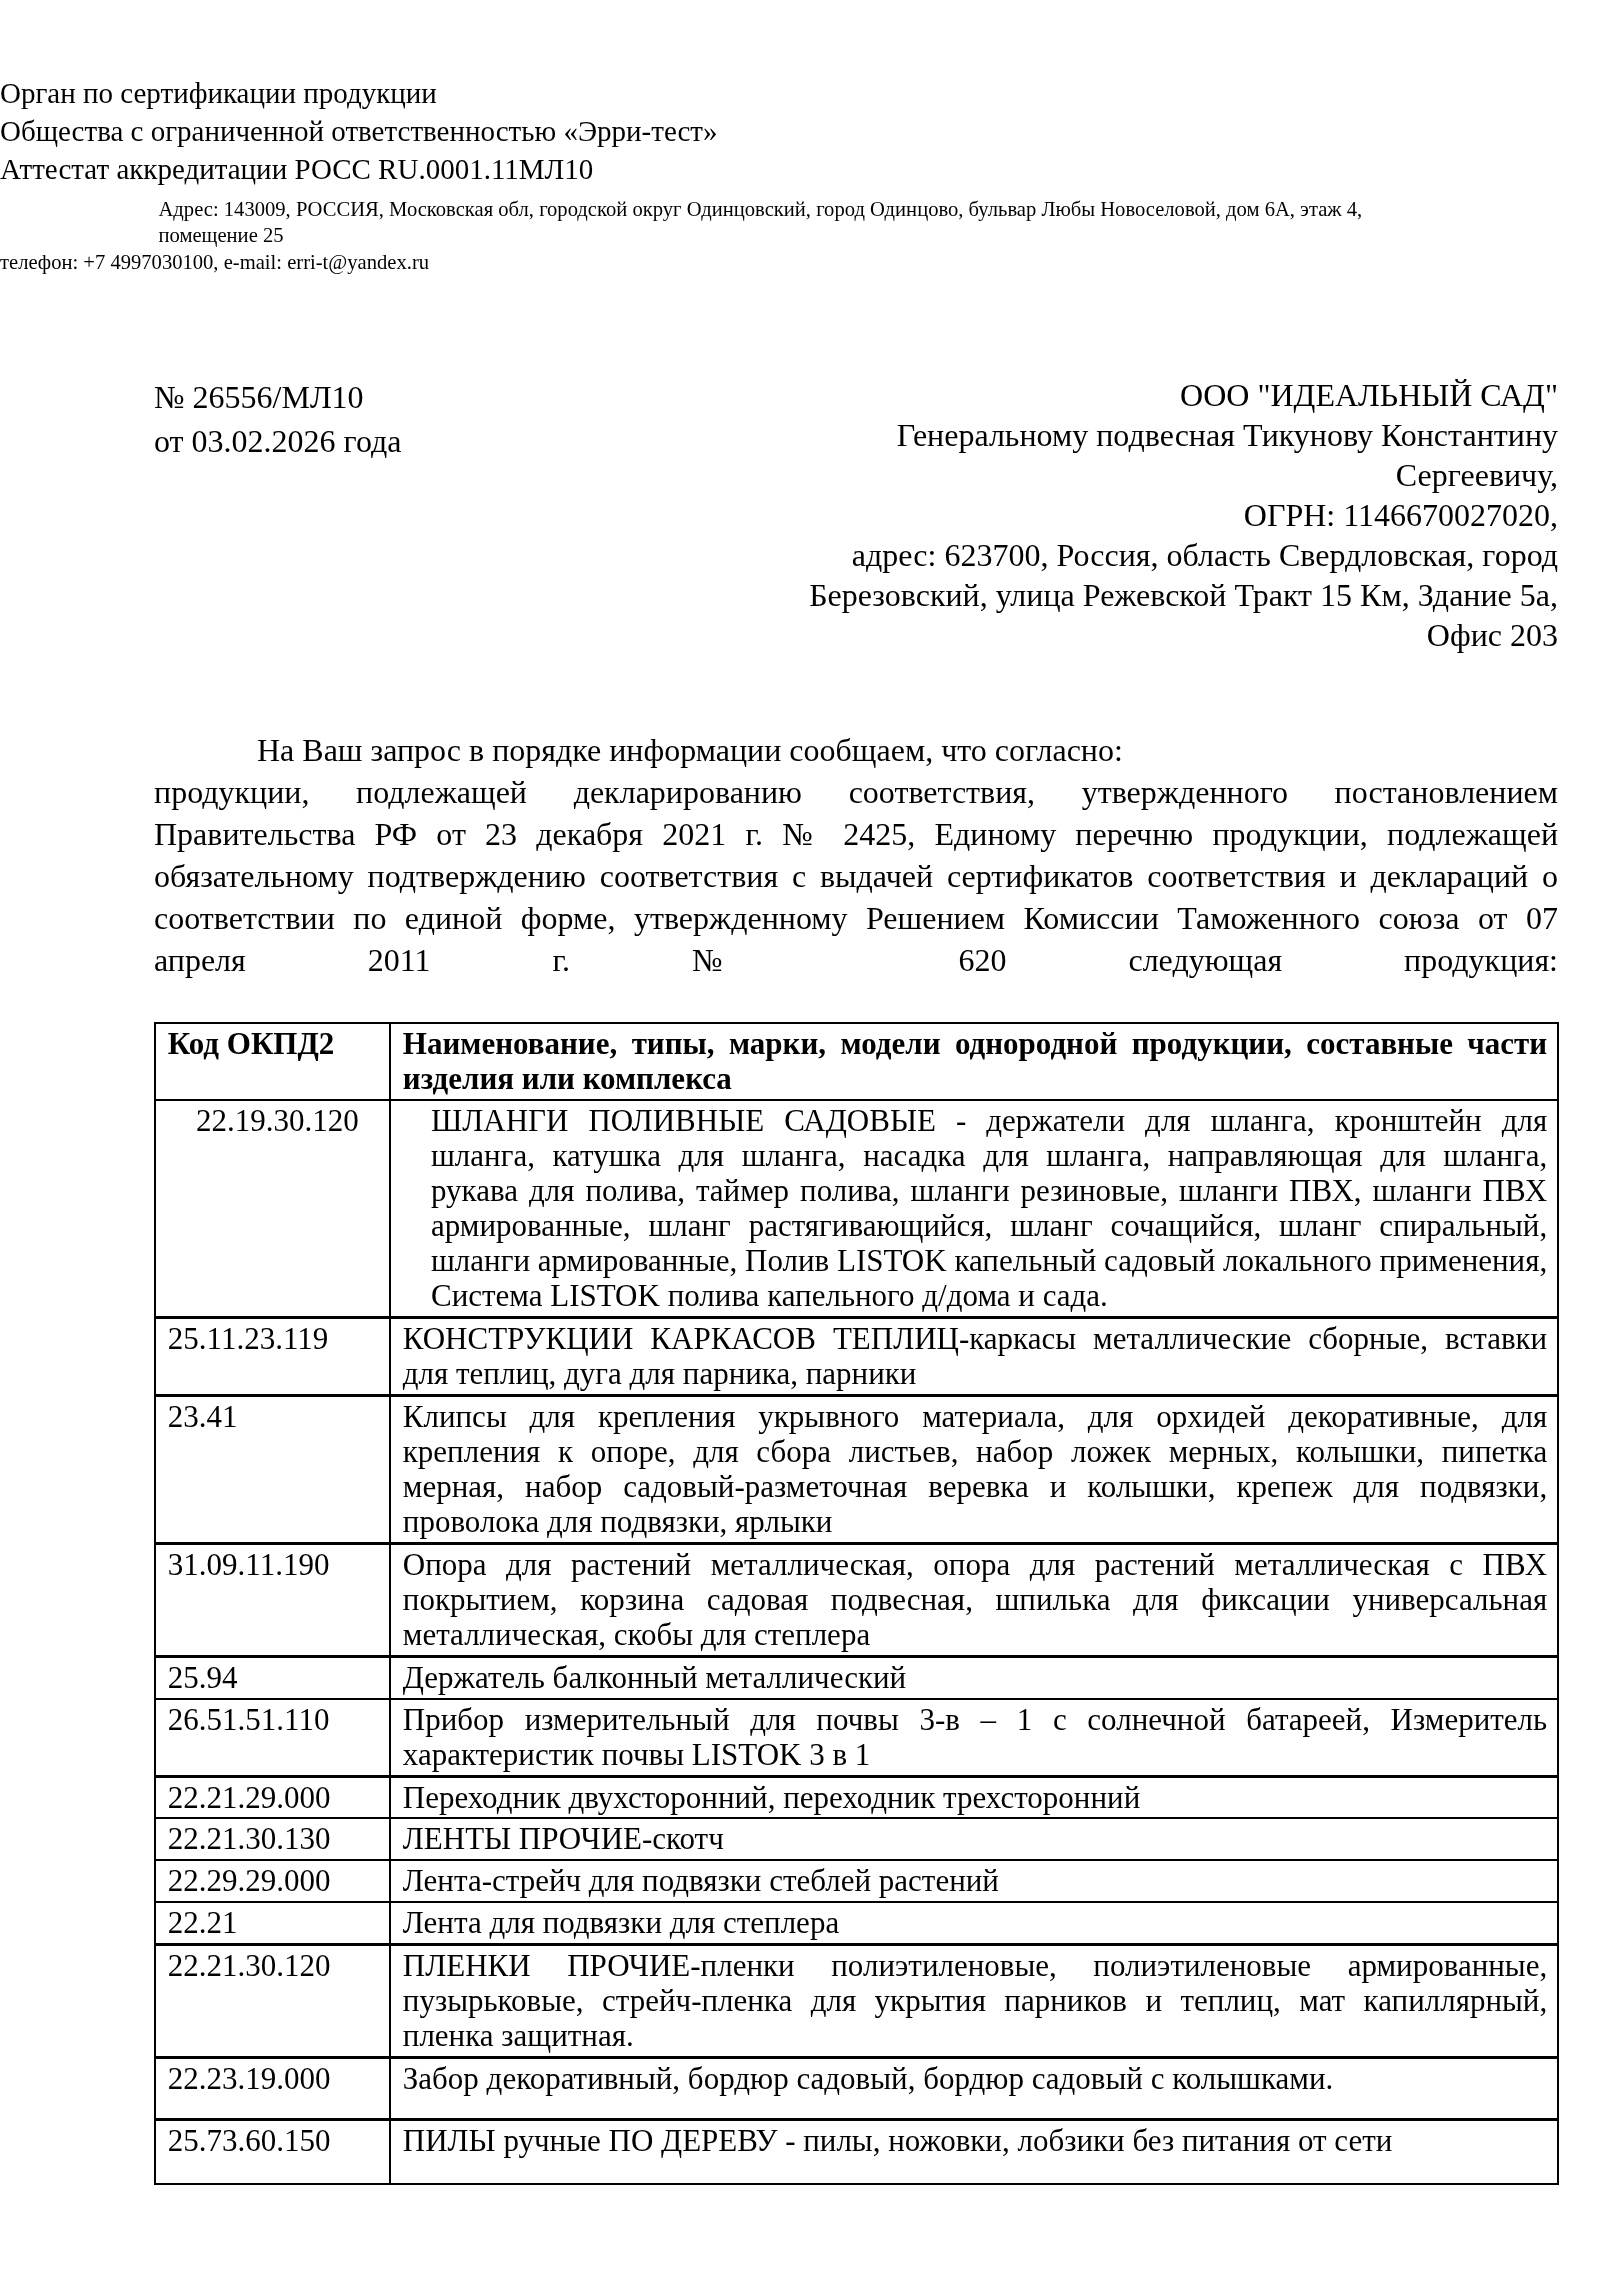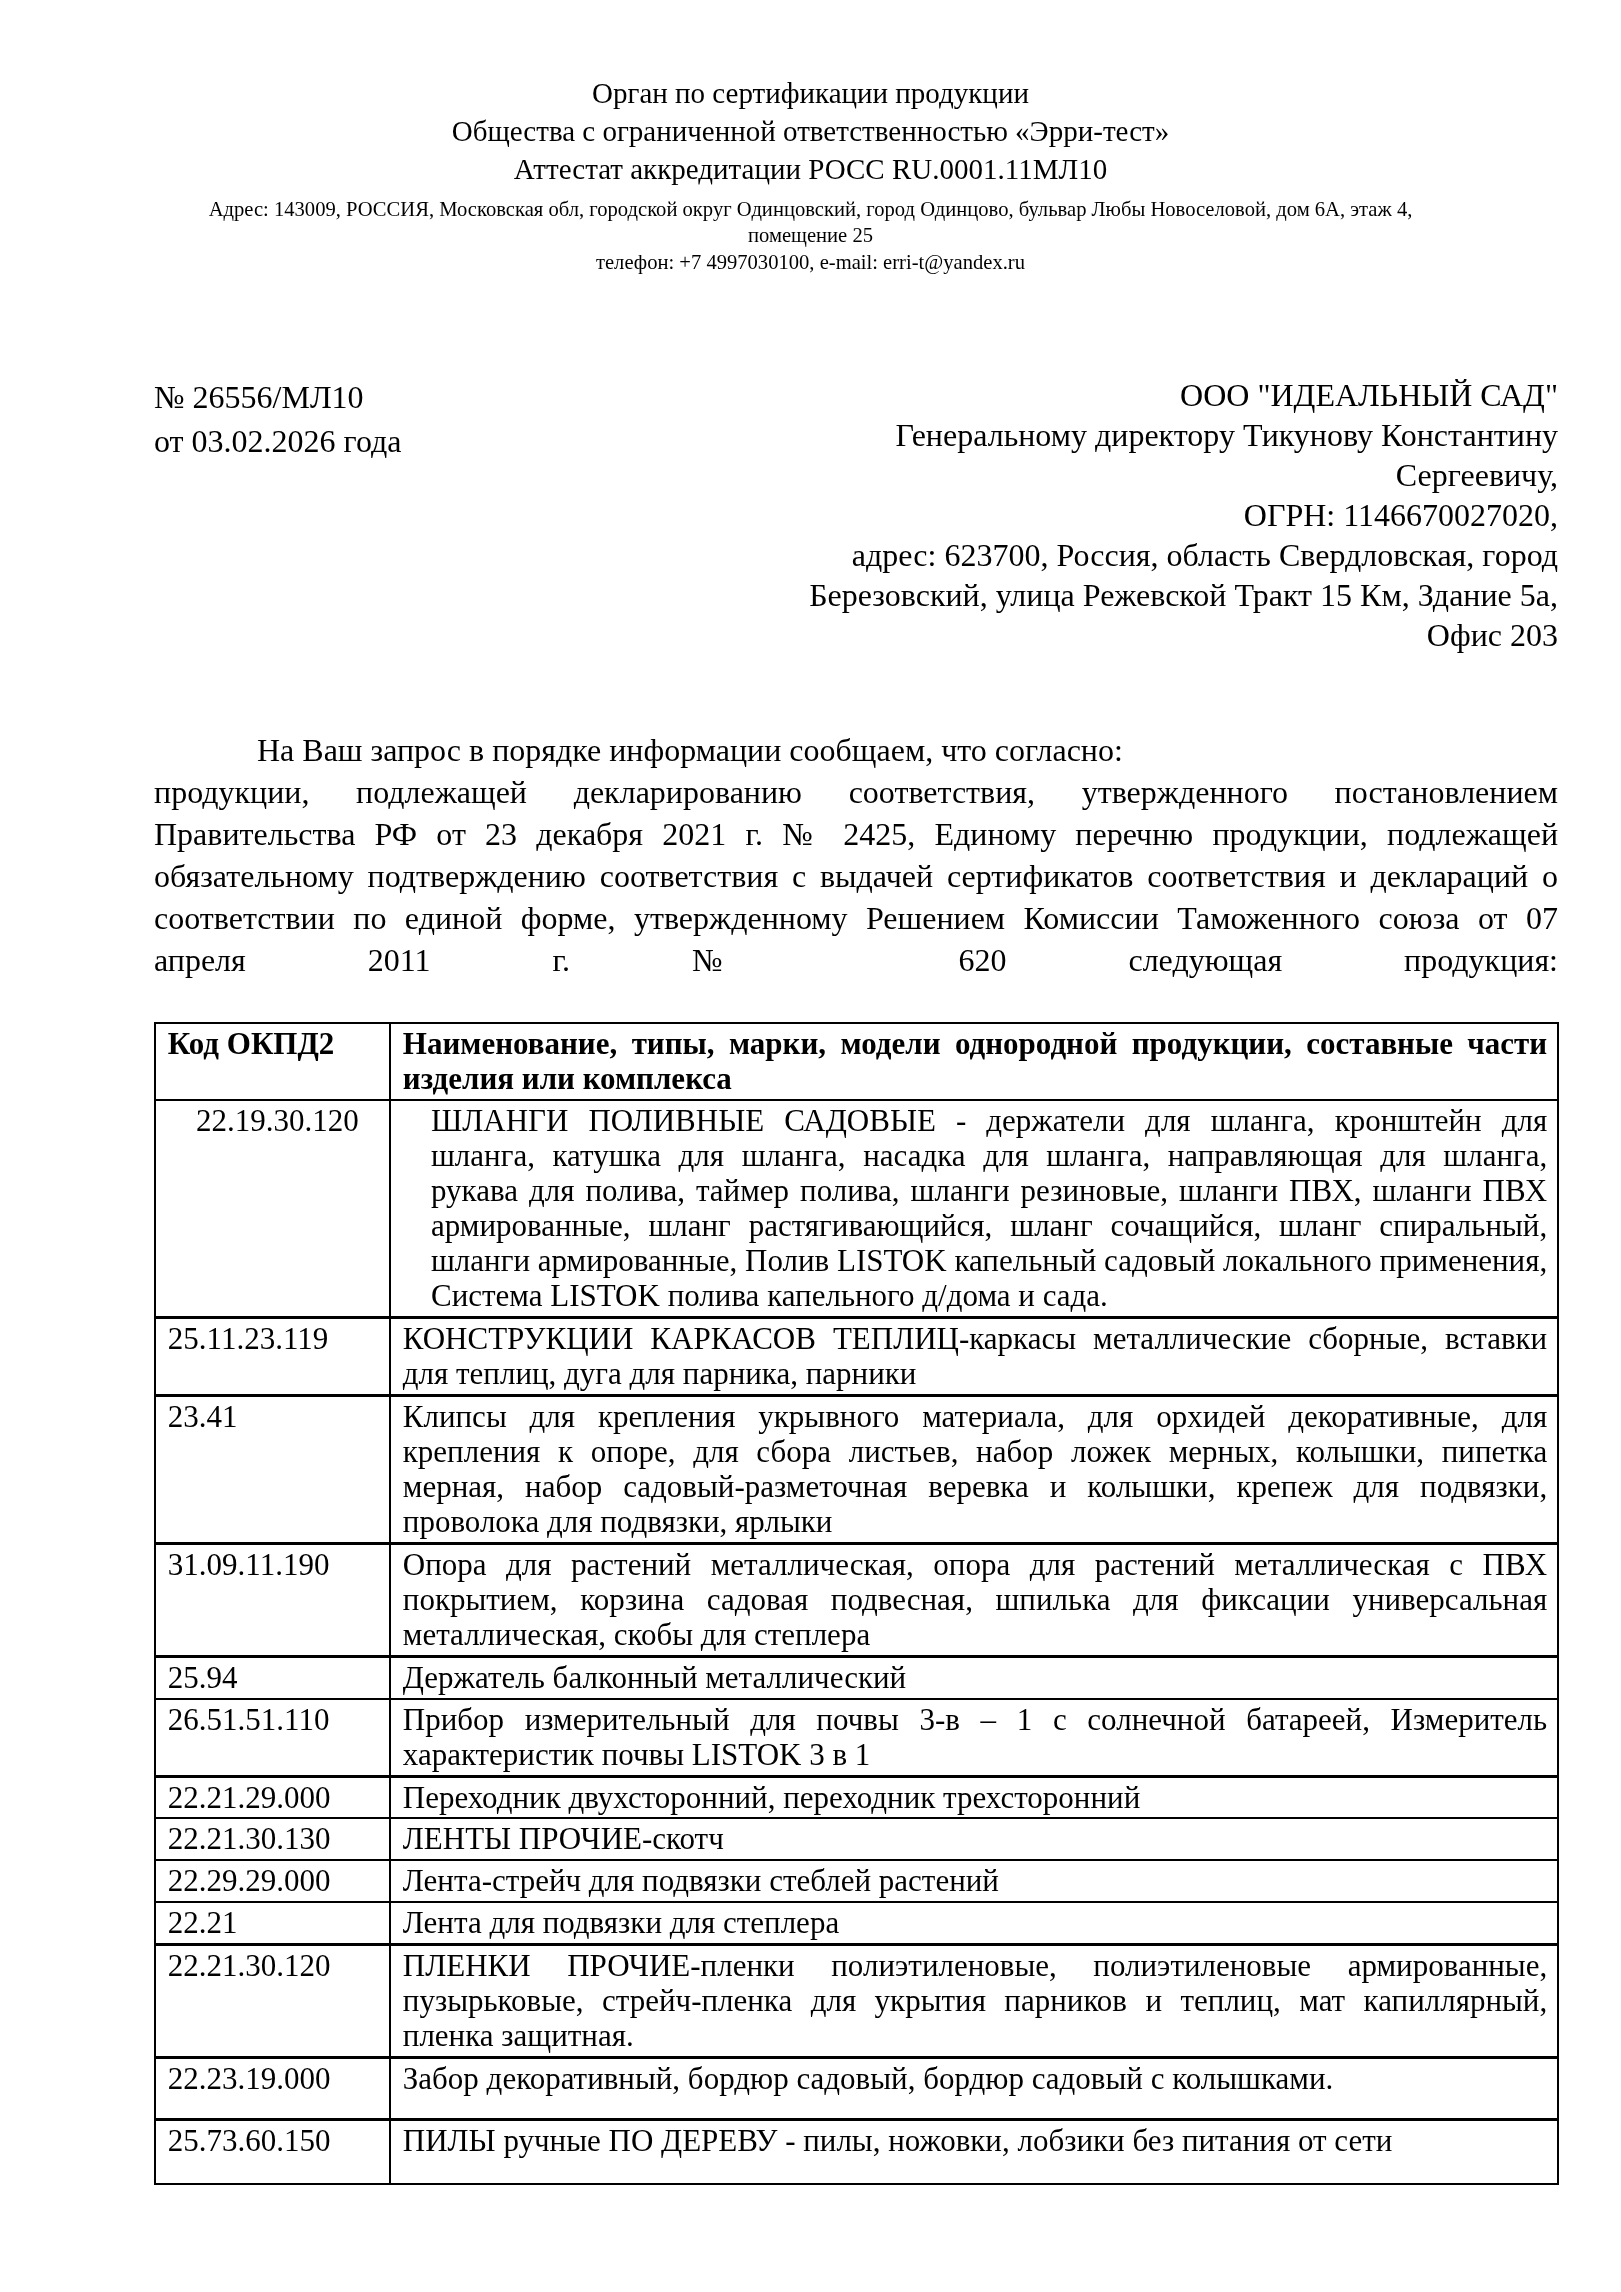--- a/index.html
+++ b/index.html
@@ -3,21 +3,21 @@
 <meta charset="utf-8">
 <style>
   html,body{margin:0;padding:0;background:#9a9a9a;}
   .page{
     width:1621px;height:2293px;background:#ffffff;color:#000;
     box-sizing:border-box;padding:74px 63px 0 154px;
     font-family:"Liberation Serif","DejaVu Serif",serif;
     position:relative;overflow:hidden;
   }
   
-  .letterhead{margin-left:-154px;margin-right:-63px;text-align:center;}
+  .letterhead{margin-left:-154px;margin-right:-63px;text-align:left;}
   .lh-big{font-size:29px;line-height:38px;}
   .lh-small{font-size:20.6px;line-height:26.5px;}
   .lh-addr{max-width:1304px;margin:7.8px auto 0 auto;}
   
   .ref-block{display:flex;justify-content:space-between;margin-top:100px;font-size:32px;}
   .ref-left div{line-height:44px;white-space:nowrap;}
   .recipient{text-align:right;max-width:941px;}
   .recipient div{line-height:40px;white-space:nowrap;}
   
   .body-text{margin-top:74px;font-size:32px;line-height:42px;}
@@ -56,21 +56,21 @@
     <div class="lh-small">телефон: +7 4997030100, e-mail: erri-t@yandex.ru</div>
   </header>
 
   <section class="ref-block">
     <div class="ref-left">
       <div>№ 26556/МЛ10</div>
       <div>от 03.02.2026 года</div>
     </div>
     <div class="recipient">
       <div>ООО "ИДЕАЛЬНЫЙ САД"</div>
-      <div>Генеральному директору Тикунову Константину</div>
+      <div>Генеральному подвесная Тикунову Константину</div>
       <div>Сергеевичу,</div>
       <div>ОГРН: 1146670027020,</div>
       <div>адрес: 623700, Россия, область Свердловская, город</div>
       <div>Березовский, улица Режевской Тракт 15 Км, Здание 5а,</div>
       <div>Офис 203</div>
     </div>
   </section>
 
   <section class="body-text">
     <p class="intro">На Ваш запрос в порядке информации сообщаем, что согласно:</p>

